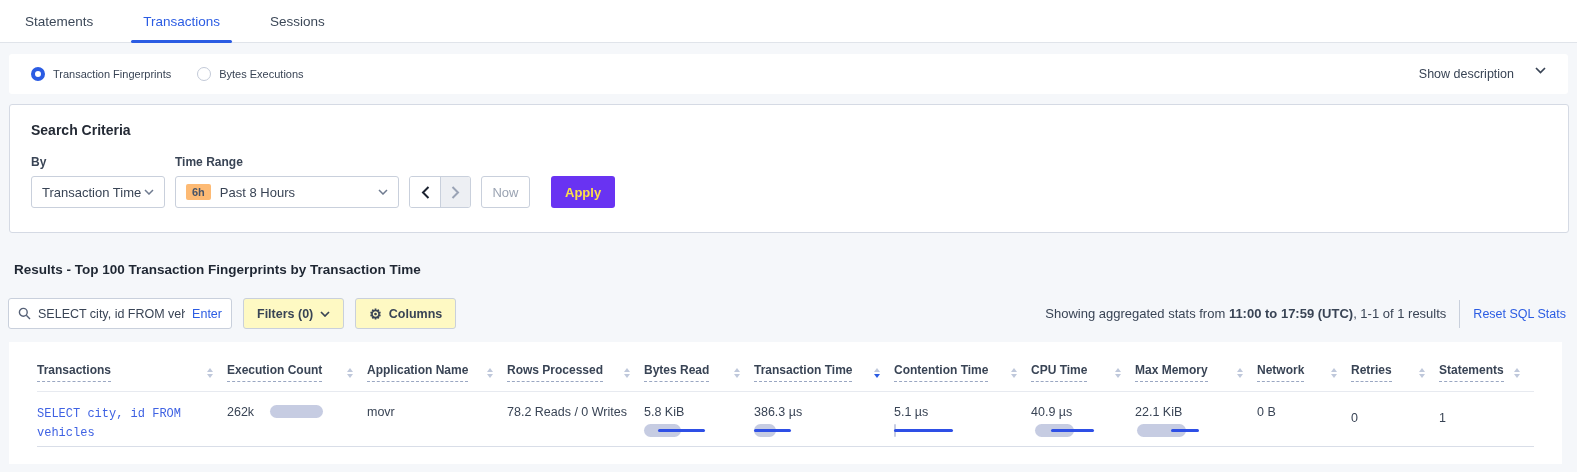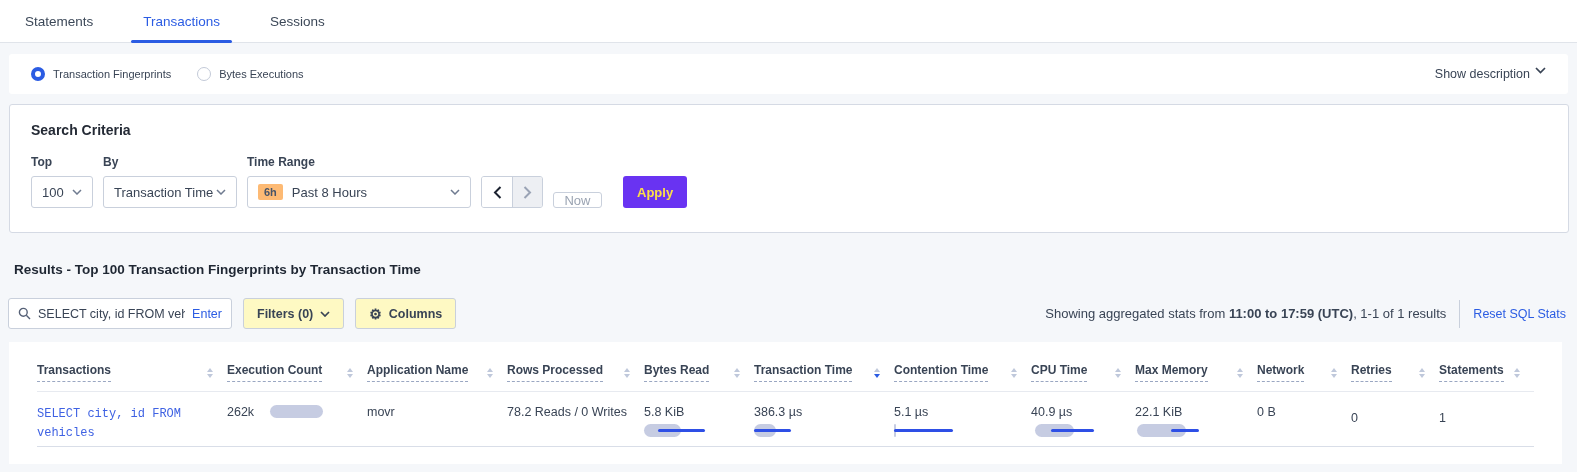--- a/index.html
+++ b/index.html
@@ -11,38 +11,38 @@
   .tab { padding:0 12px; margin-right:26px; display:flex; align-items:center; font-size:13.5px; font-weight:500; color:#3c4858; cursor:pointer; position:relative; }
   .tab.active { color:#2b5ce3; }
   .tab.active::after { content:""; position:absolute; left:0; right:0; bottom:-1px; height:3px; background:#2b5ce3; border-radius:2px; }
 
   
   .radio-band { margin:11px 9px 0 9px; background:#fff; border-radius:3px; height:40px; display:flex; align-items:center; padding:0 22px; }
   .radio-opt { display:flex; align-items:center; margin-right:26px; cursor:pointer; font-size:11px; color:#394455; }
   .radio-dot { width:14px; height:14px; border-radius:50%; margin-right:8px; flex:none; }
   .radio-dot.on { border:4.5px solid #2b5ce3; background:#fff; }
   .radio-dot.off { border:1.5px solid #c3cad8; background:#fff; }
-  .show-desc { margin-left:auto; display:flex; align-items:flex-start; gap:5px; font-size:12.5px; color:#394455; cursor:pointer; }
+  .show-desc { margin-left:auto; display:flex; align-items:flex-start; gap:21px; font-size:12.5px; color:#394455; cursor:pointer; }
 
   
   .criteria-card { margin:10px 8px 0 9px; background:#fff; border:1px solid #d5dae4; border-radius:3px; padding:17px 21px 24px 21px; }
   .criteria-title { font-size:14px; font-weight:700; color:#242a35; }
   .criteria-form { display:flex; align-items:flex-end; margin-top:17px; }
   .field { margin-right:10px; }
   .field-label { font-size:12px; font-weight:700; color:#394455; margin-bottom:7px; }
   .select { height:32px; border:1px solid #c9d0dc; border-radius:3px; background:#fff; display:flex; align-items:center; padding:0 10px; font-size:13px; color:#394455; cursor:pointer; }
   .select .chev { margin-left:auto; color:#6f7b90; }
   .sel-top { width:62px; }
   .sel-by { width:134px; }
   .sel-range { width:224px; }
   .range-badge { background:#fdba74; border-radius:2px; font-size:11px; font-weight:700; color:#475468; padding:2px 6px; margin-right:9px; }
   .arrow-group { display:flex; height:32px; border:1px solid #c9d0dc; border-radius:3px; overflow:hidden; margin-right:10px; }
   .arrow-btn { width:30px; display:flex; align-items:center; justify-content:center; background:#fff; cursor:pointer; }
   .arrow-btn.disabled { background:#edeff3; border-left:1px solid #c9d0dc; cursor:default; }
-  .now-btn { height:16px; width:49px; border:1px solid #c9d0dc; border-radius:3px; background:#fff; font-size:13px; color:#9aa3b2; display:flex; align-items:center; justify-content:center; cursor:pointer; margin-right:21px; }
+  .now-btn { height:32px; width:49px; border:1px solid #c9d0dc; border-radius:3px; background:#fff; font-size:13px; color:#9aa3b2; display:flex; align-items:center; justify-content:center; cursor:pointer; margin-right:21px; }
   .apply-btn { height:32px; border:none; border-radius:3px; background:#6933f2; color:#fde047; font-size:13px; font-weight:700; padding:0 14px; cursor:pointer; font-family:"Liberation Sans",sans-serif; }
 
   
   .results-heading { margin:29px 0 0 14px; font-size:13.5px; font-weight:700; color:#1f2733; }
   .controls-row { margin:21px 8px 0 8px; display:flex; align-items:center; }
   .search-box { width:224px; height:31px; background:#fff; border:1px solid #c9d0dc; border-radius:3px; display:flex; align-items:center; padding:0 9px; }
   .search-box input { border:none; outline:none; flex:1; min-width:0; font-size:12.5px; color:#394455; margin:0 7px; font-family:"Liberation Sans",sans-serif; background:transparent; }
   .enter-hint { font-size:12.5px; color:#2b5ce3; flex:none; }
   .ctl-btn { height:31px; background:#fef9c3; border:1px solid #c9d0dc; border-radius:3px; display:flex; align-items:center; gap:7px; padding:0 13px; font-size:12.5px; font-weight:700; color:#394455; cursor:pointer; margin-left:11px; }
   .gear { font-size:14px; line-height:1; color:#394455; }
@@ -101,29 +101,20 @@
     <svg class="chev" width="11" height="7" viewBox="0 0 11 7">
         <polyline points="1,1 5.5,5.5 10,1" fill="none" stroke="#394455" stroke-width="1.7"></polyline>
       </svg>
   </div>
 </div>
 
 <div class="criteria-card">
   <div class="criteria-title">Search Criteria</div>
   <div class="criteria-form">
     <div class="field">
-      <div class="field-label">Top</div>
-      <div class="select sel-top">
-        <span>100</span>
-        <svg class="chev" width="10" height="6" viewBox="0 0 10 6">
-            <polyline points="1,1 5,5 9,1" fill="none" stroke="#6f7b90" stroke-width="1.5"></polyline>
-          </svg>
-      </div>
-    </div>
-    <div class="field">
       <div class="field-label">By</div>
       <div class="select sel-by">
         <span>Transaction Time</span>
         <svg class="chev" width="10" height="6" viewBox="0 0 10 6">
             <polyline points="1,1 5,5 9,1" fill="none" stroke="#6f7b90" stroke-width="1.5"></polyline>
           </svg>
       </div>
     </div>
     <div class="field">
       <div class="field-label">Time Range</div>

